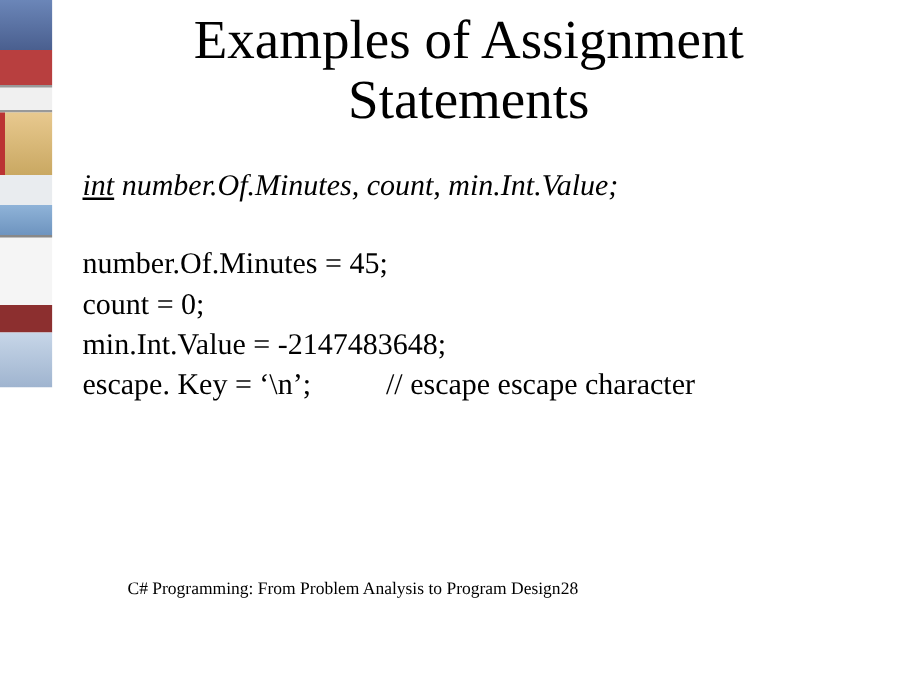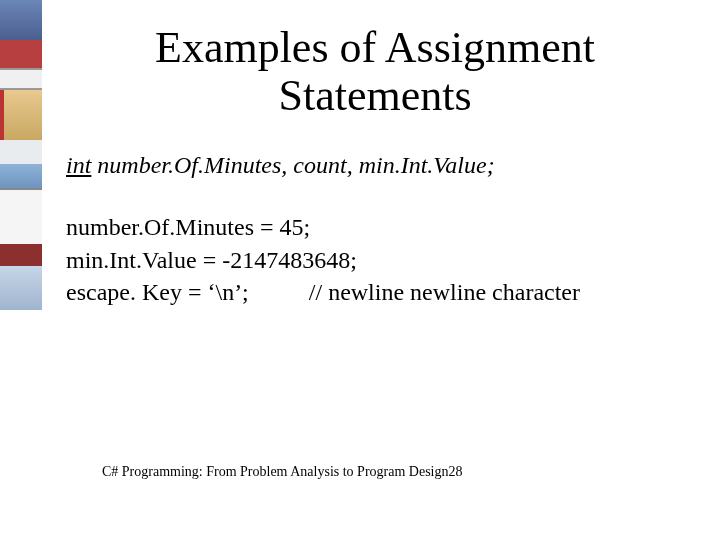--- a/index.html
+++ b/index.html
@@ -26,21 +26,21 @@
   .seg-h { height: 22px; background: #8c2f2f; }
   .seg-i { height: 44px; background: linear-gradient(180deg,#c7d6e8 0%, #9fb4cf 100%); }
   .seg-j { height: 80px; background: #ffffff; }
   .seg-k { height: 150px; background: #ffffff; }
 
   .slide {
     position: absolute;
     left: 42px; top: 0;
     width: 678px; height: 504px;
     background: #fff;
-    padding: 18px 30px 30px 18px;
+    padding: 2px 30px 30px 18px;
   }
   .title {
     font-size: 44px;
     line-height: 1.1;
     text-align: center;
     color: #000;
     margin: 6px 0 28px 0;
     font-weight: 400;
   }
   .content {
@@ -84,22 +84,23 @@
 
   <div class="content">
     <div class="decl">
       <div>
         <span class="kw">int</span><span> number.Of.Minutes, count, min.Int.Value;</span>
       </div>
     </div>
 
     <div class="stmts">
       <div>number.Of.Minutes = 45;</div>
+      <div>count = 0;</div>
       <div>min.Int.Value = -2147483648;</div>
-      <div class="comment-line"><span>escape. Key = ‘\n’;</span><span>          </span><span>// newline newline character</span></div>
+      <div class="comment-line"><span>escape. Key = ‘\n’;</span><span>          </span><span>// escape escape character</span></div>
     </div>
   </div>
 
   <div class="footer">
     <span>C# Programming: From Problem Analysis to Program Design</span>
     <span>28</span>
   </div>
 </div>
 
 </body></html>

